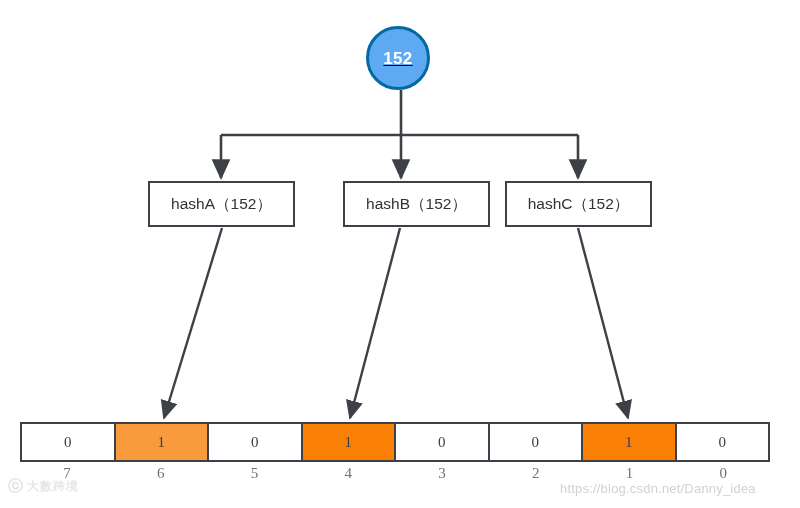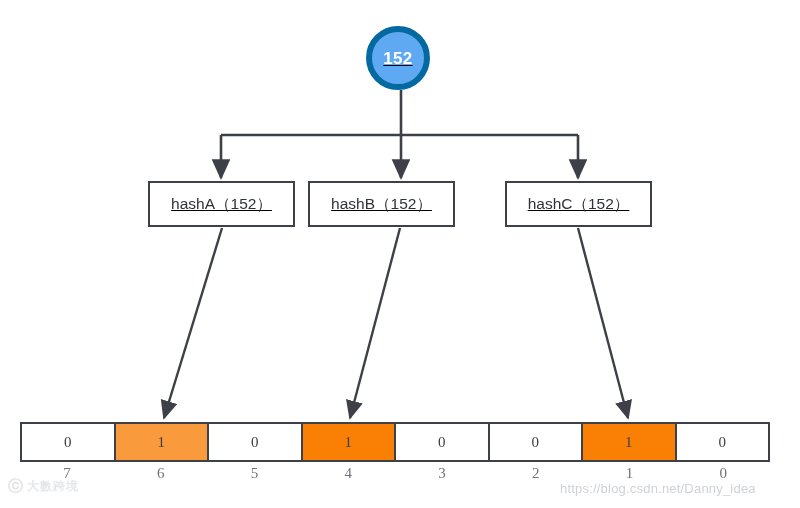--- a/index.html
+++ b/index.html
@@ -27,21 +27,21 @@
 
   
   .value-node {
     position: absolute;
     left: 366px;
     top: 26px;
     width: 64px;
     height: 64px;
     border-radius: 50%;
     background: #5FA9F2;
-    border: 6px solid #0369a1;
+    border: 3px solid #0369a1;
     box-sizing: border-box;
     display: flex;
     align-items: center;
     justify-content: center;
     z-index: 5;
     text-decoration: underline;
   }
   .value-node-label {
     color: #ffffff;
     font-size: 17px;
@@ -55,30 +55,29 @@
     position: absolute;
     top: 181px;
     height: 46px;
     border: 2px solid #3d4046;
     background: #ffffff;
     box-sizing: border-box;
     display: flex;
     align-items: center;
     justify-content: center;
     z-index: 5;
-    text-decoration: underline;
   }
   .hash-box-label {
     font-size: 15.5px;
     color: #2f3237;
     white-space: nowrap;
     line-height: 1;
   }
   #hash-box-0 { left: 148px; width: 147px; }
-  #hash-box-1 { left: 308px; width: 147px; text-align: center; }
+  #hash-box-1 { left: 343px; width: 147px; text-align: center; }
   #hash-box-2 { left: 505px; width: 147px; }
 
   
   .bit-array {
     position: absolute;
     left: 20px;
     top: 422px;
     width: 750px;
     height: 40px;
     display: flex;

